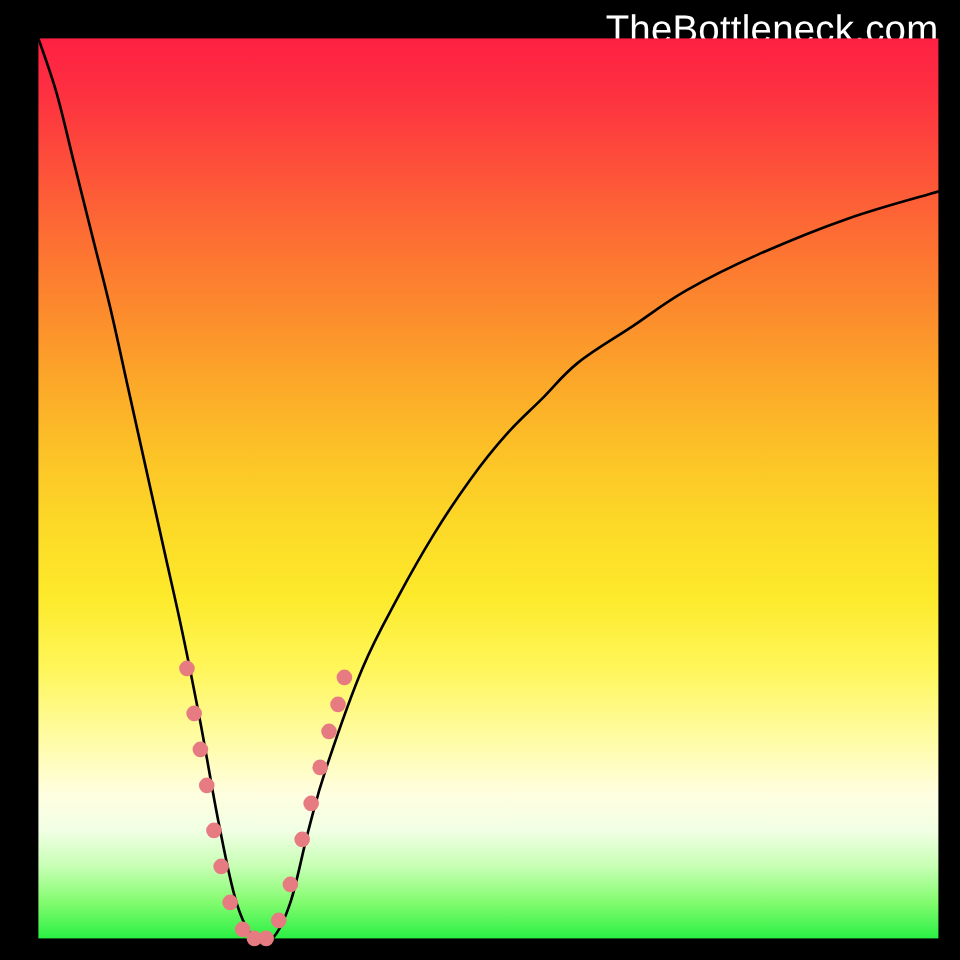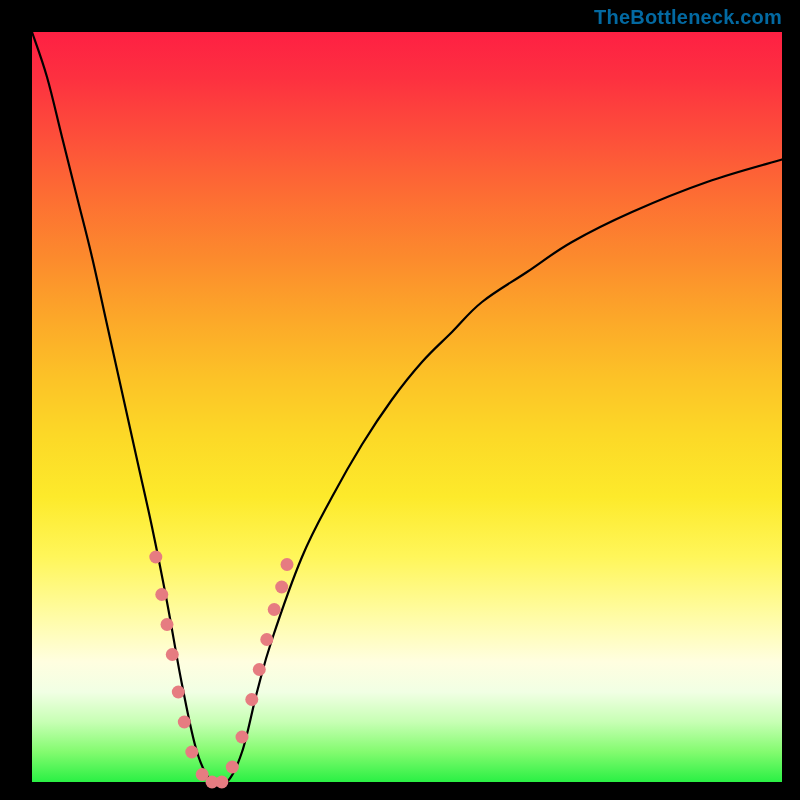--- a/index.html
+++ b/index.html
@@ -40,24 +40,24 @@
       #f1ffe4 88%,
       #c7ffb4 92%,
       #83fb6f 96%,
       #2af044 100%
     );
   }
   .watermark {
     position: absolute;
     top: 6px;
     right: 18px;
-    color: #0369a1;
-    font-size: 20px;
+    color: #ffffff;
+    font-size: 32px;
     letter-spacing: 0.2px;
-    font-weight: 700;
+    font-weight: 400;
     user-select: none;
   }
   svg.curve-layer {
     position: absolute;
     left: 0;
     top: 0;
     width: 750px;
     height: 750px;
     overflow: visible;
   }

